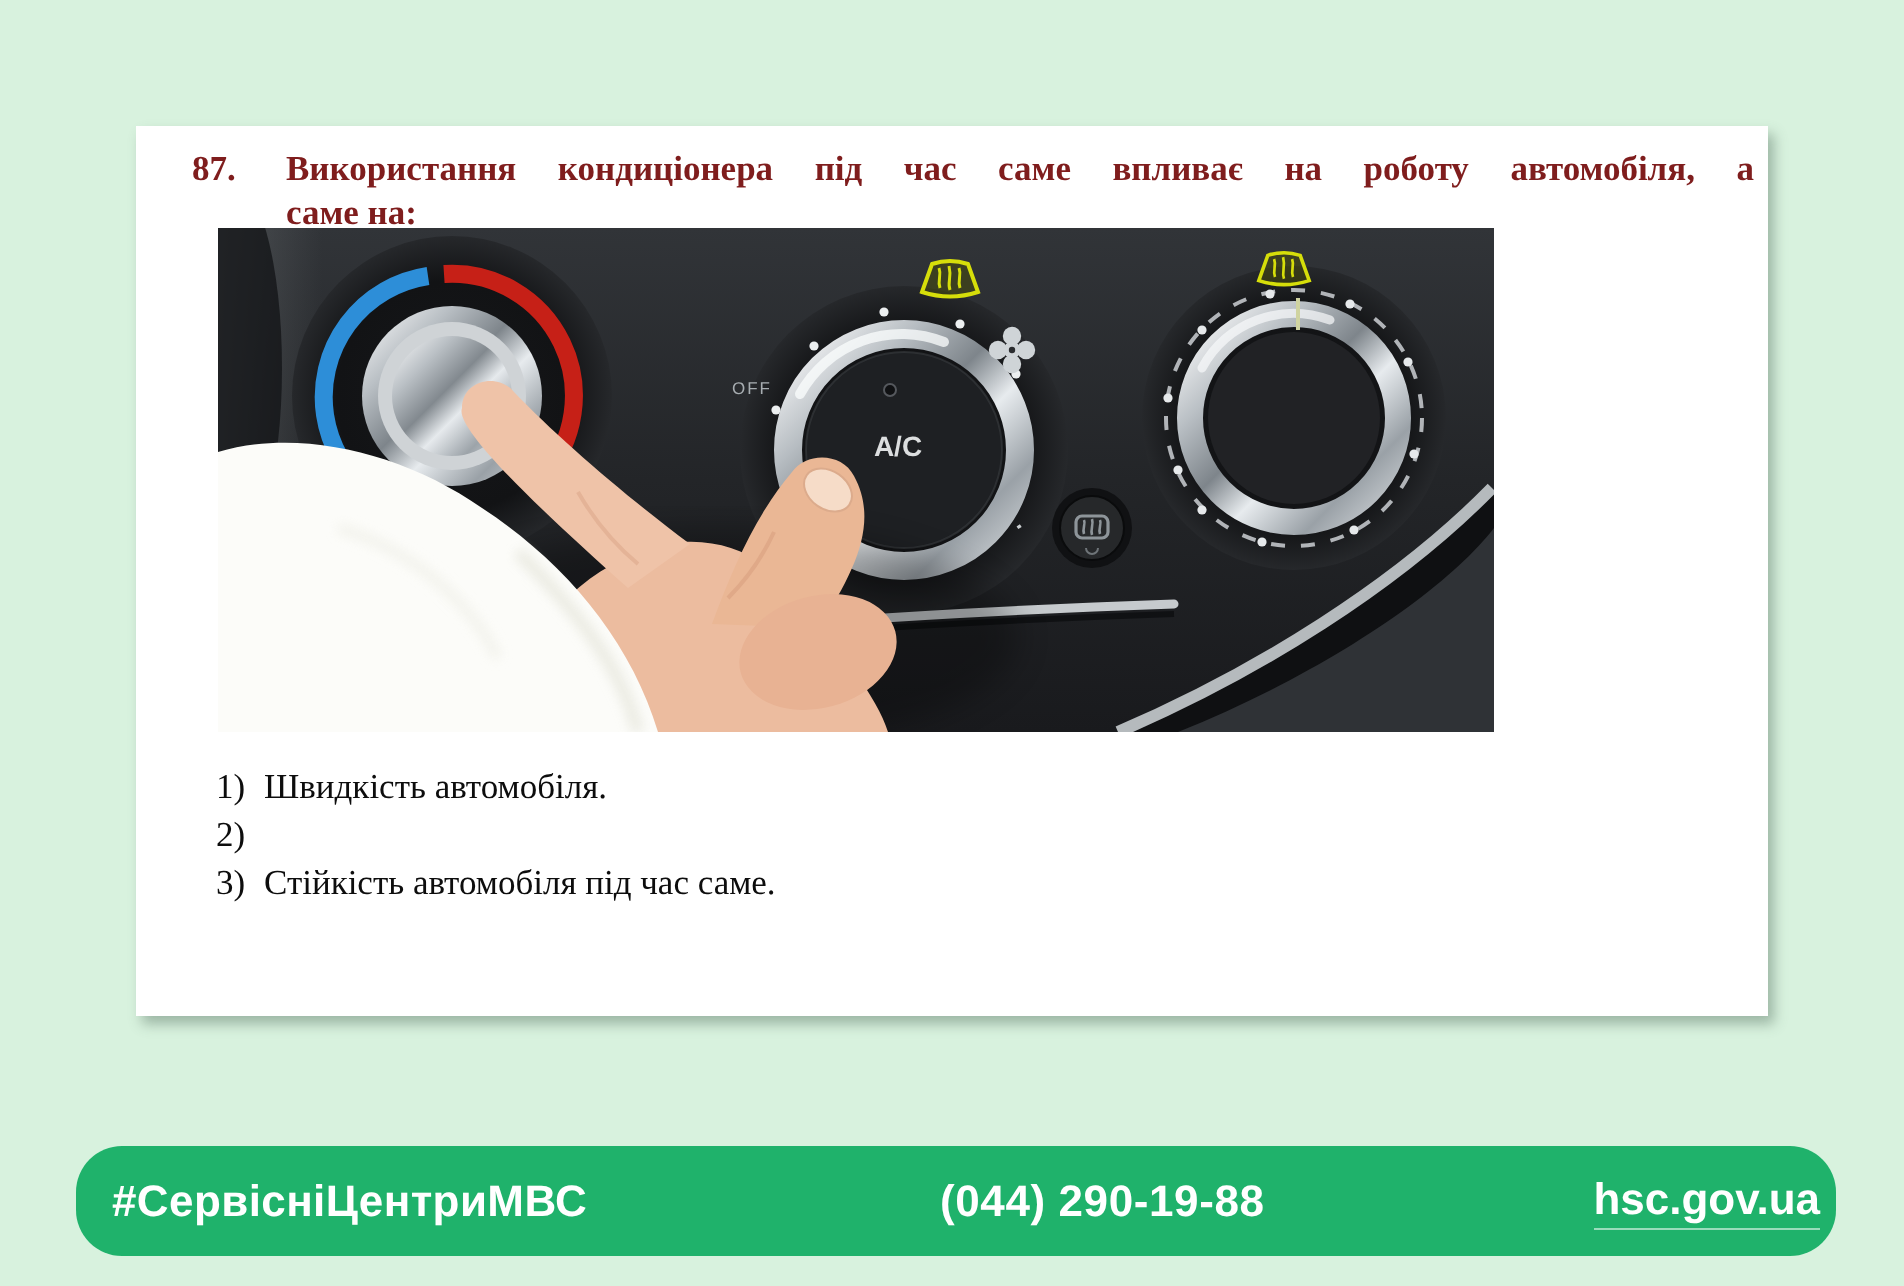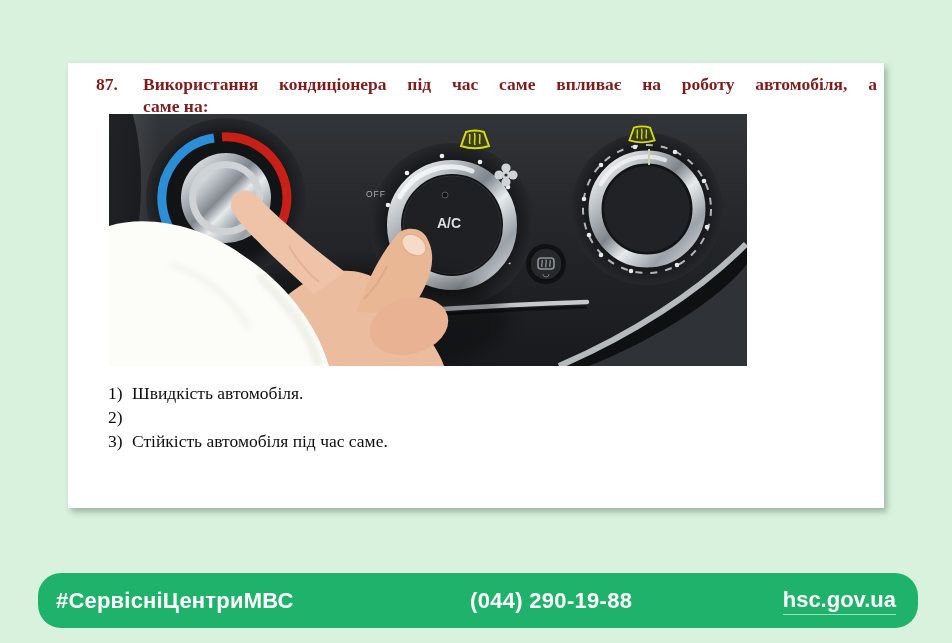--- a/index.html
+++ b/index.html
@@ -42,21 +42,21 @@
 
   
   .footer {
     position:absolute; left:38px; top:573px; width:880px; height:55px;
     background:#1fb26b; border-radius:23px;
     font-family:"Liberation Sans", sans-serif; font-weight:bold;
     font-size:22px; color:#ffffff;
   }
   .f-hashtag { position:absolute; left:18px; top:50%; transform:translateY(-50%); letter-spacing:.2px; }
   .f-phone   { position:absolute; left:412px; top:50%; transform:translateY(-50%); letter-spacing:.3px;margin-left:20px; }
-  .f-site    { position:absolute; right:22px; top:50%; transform:translateY(-50%);
+  .f-site    { position:absolute; right:8px; top:50%; transform:translateY(-50%);
                border-bottom:1.5px solid rgba(255,255,255,.55); padding-bottom:1px; cursor:pointer; }
 
   .svg-label { font-family:"Liberation Sans", sans-serif; }
 </style>
 </head>
 <body>
 
 <div class="stage">
 
   <div class="card">

